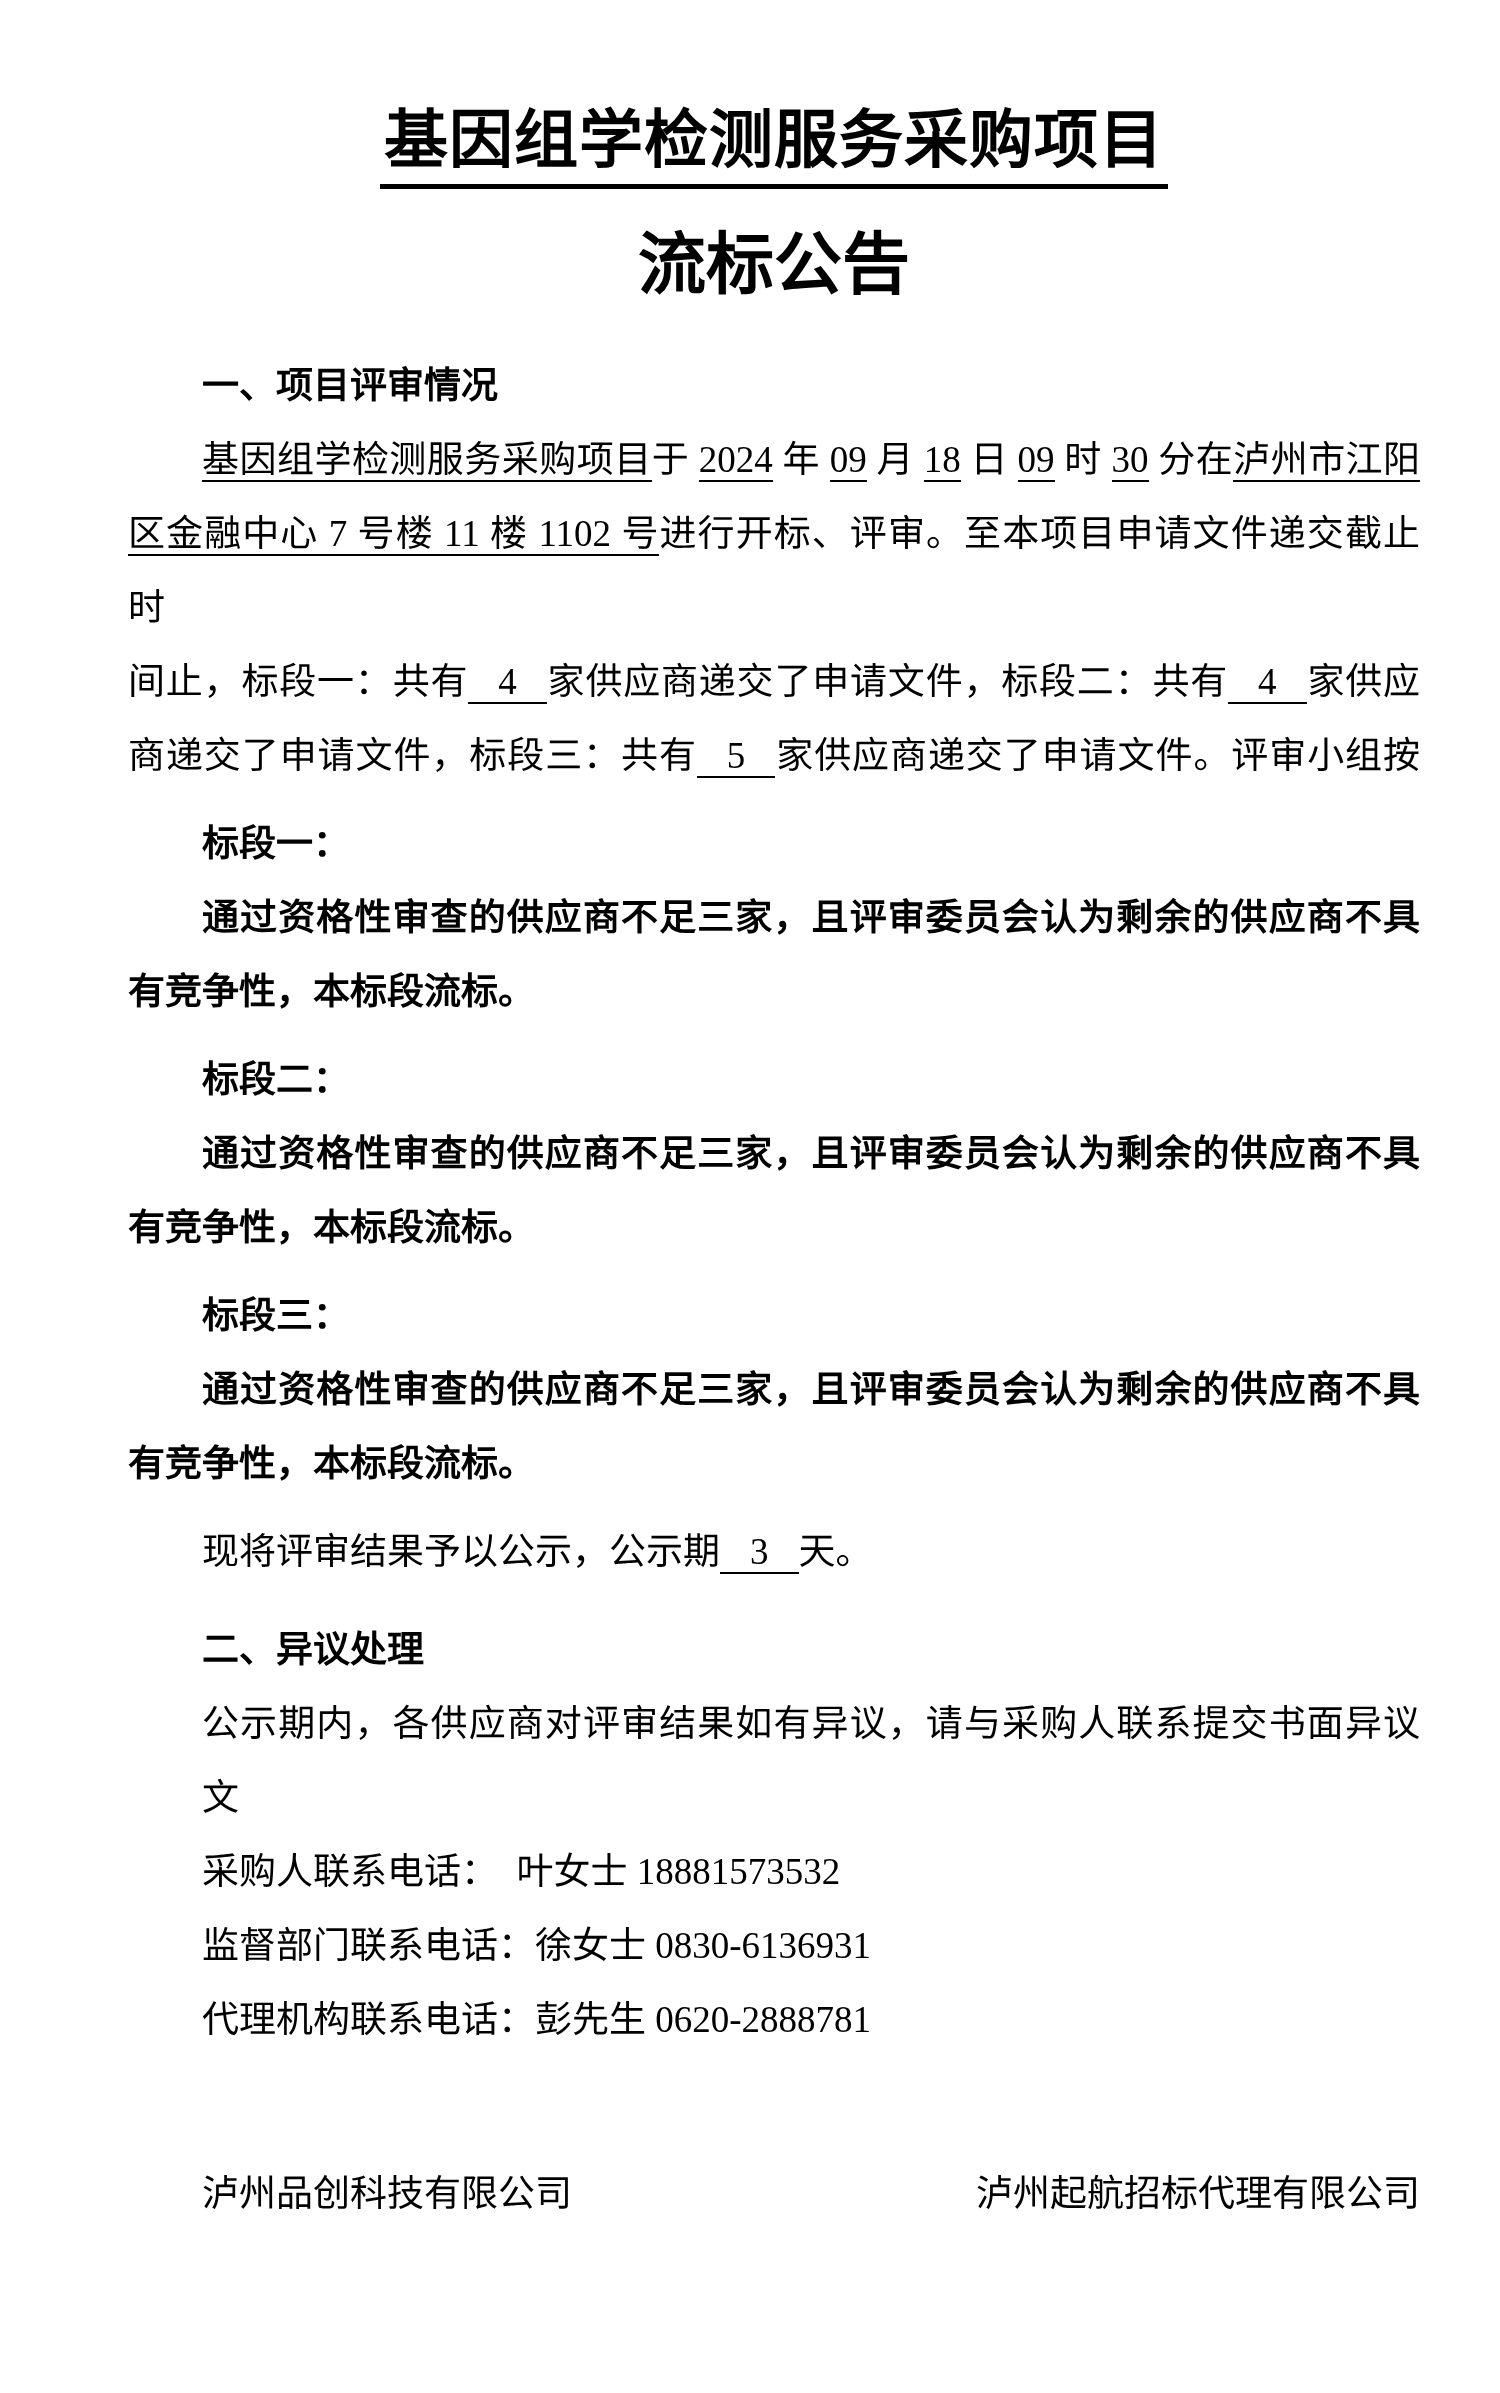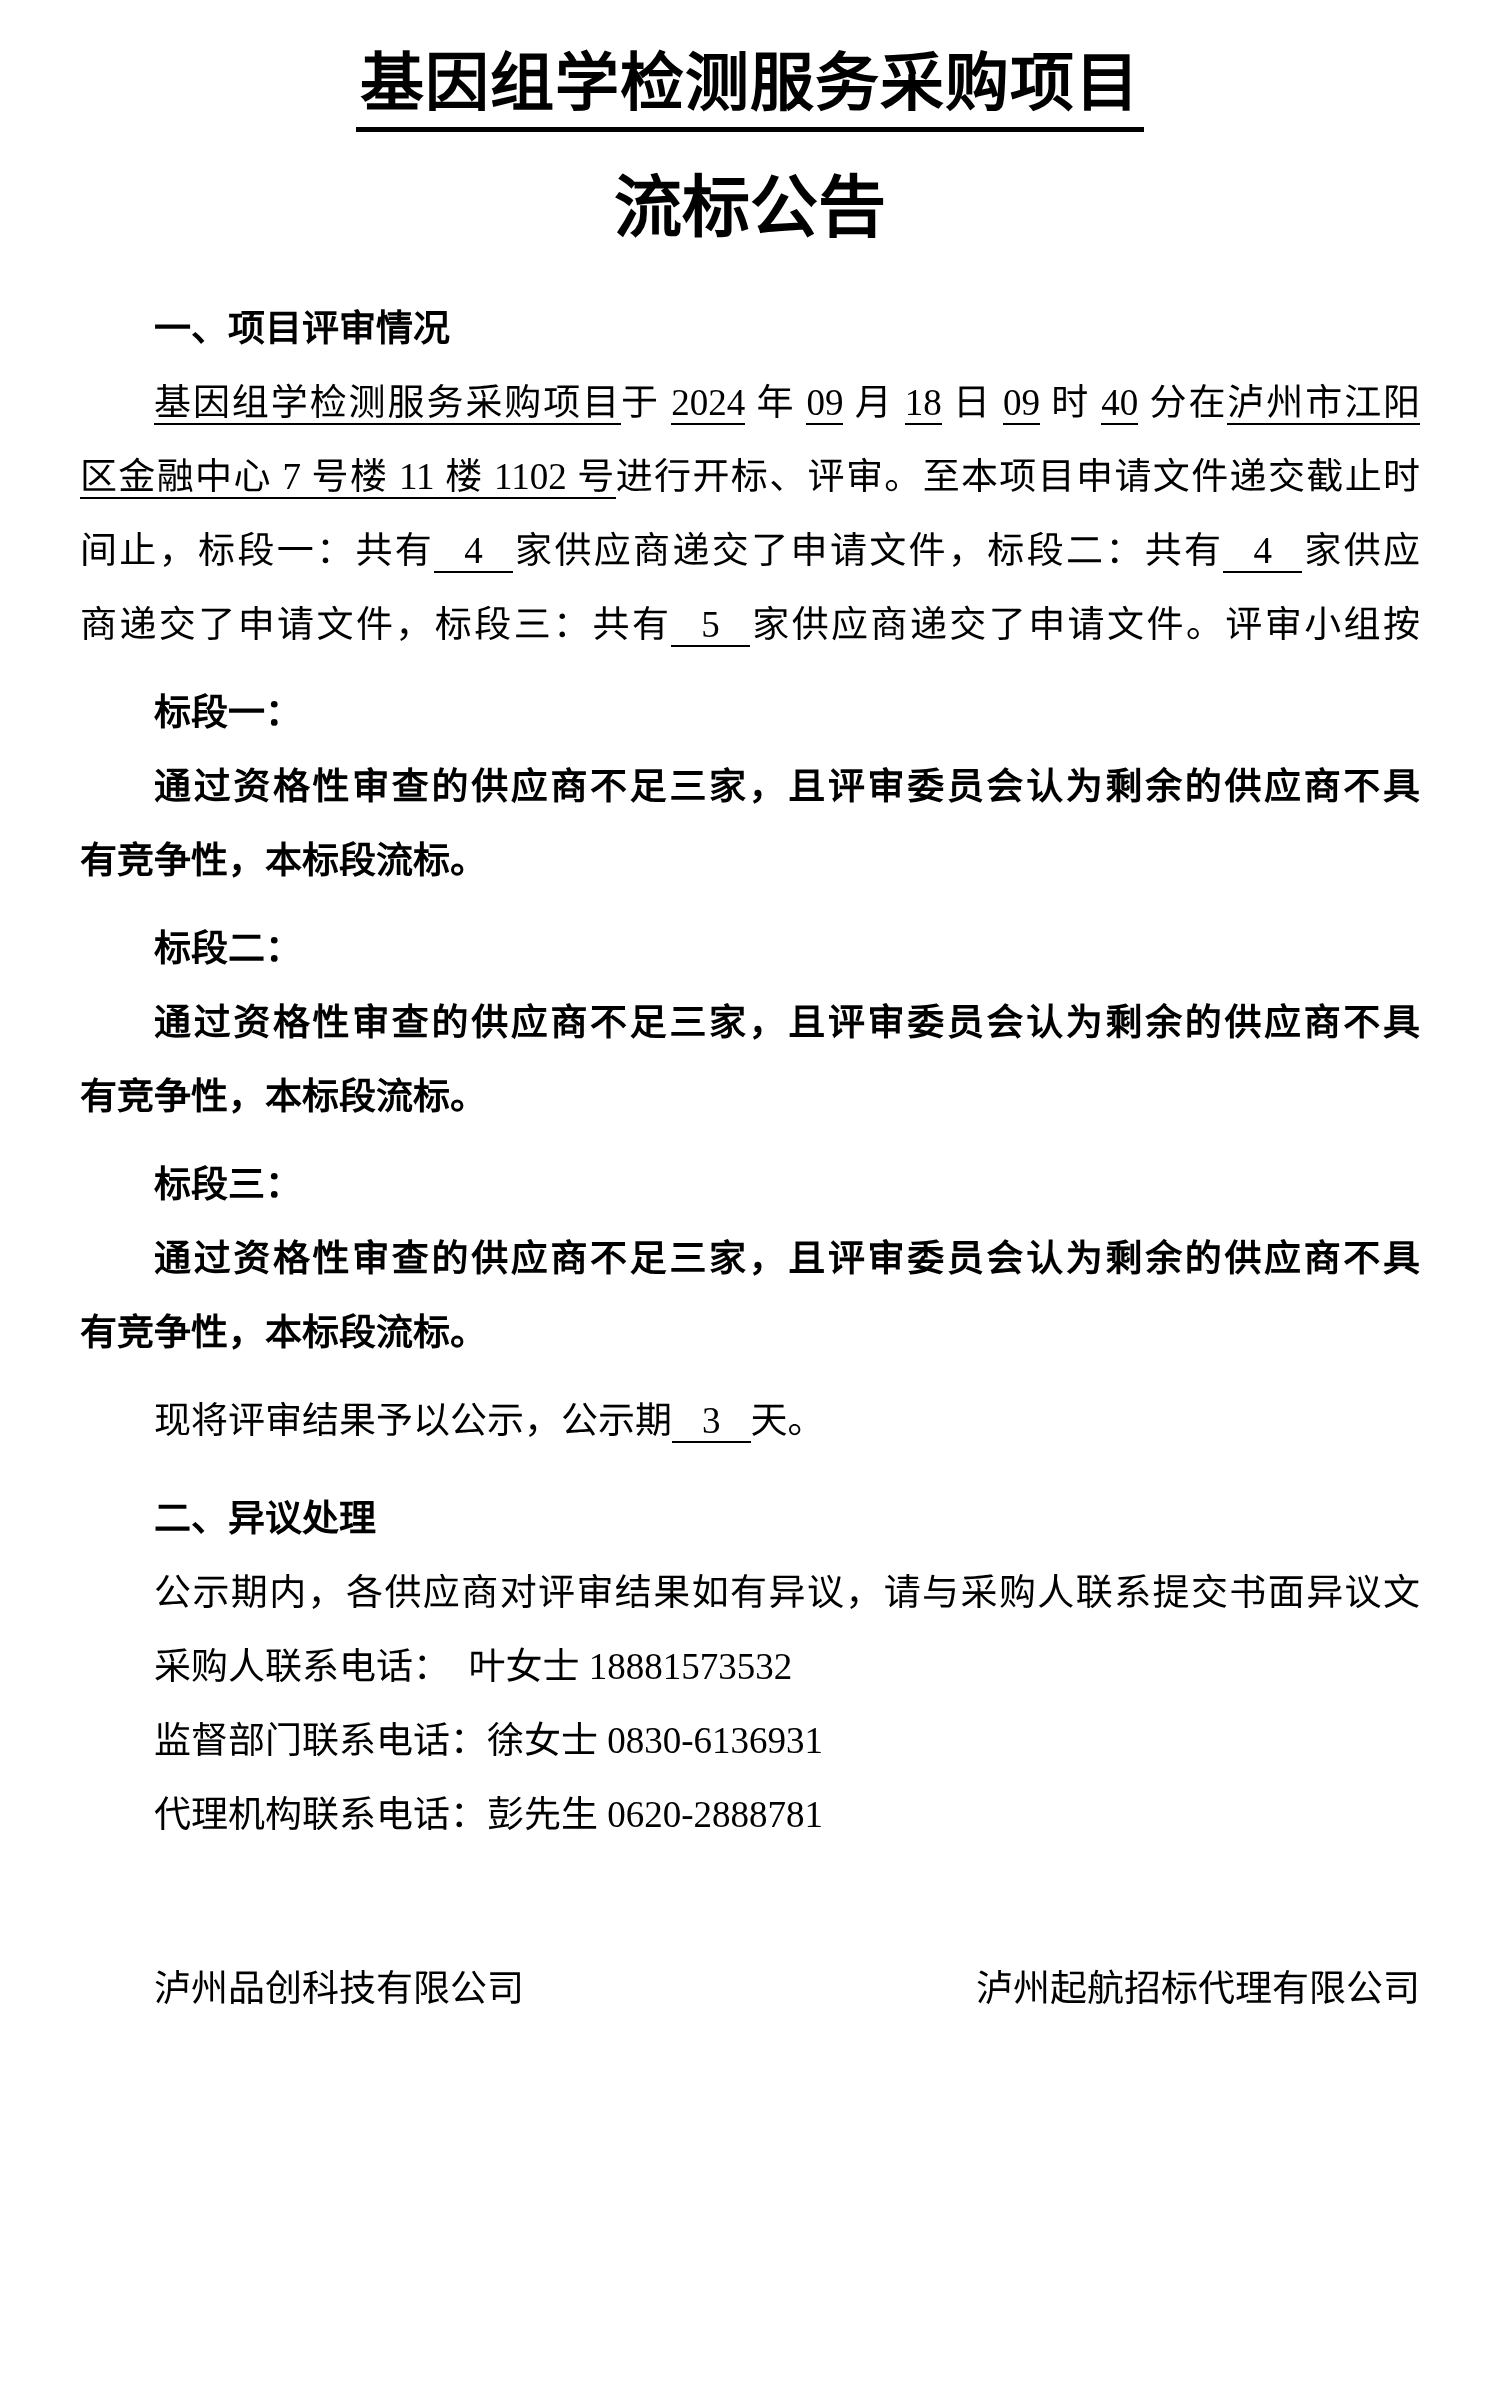--- a/index.html
+++ b/index.html
@@ -8,21 +8,22 @@
     background: #ffffff;
   }
   body {
     width: 1500px;
     height: 2393px;
     overflow: hidden;
     color: #000000;
     font-family: "Liberation Serif", "DejaVu Serif", serif;
   }
   .doc {
-    padding: 47px 80px 0 80px;
+    padding: 104px 80px 0 80px;
+    margin-left: 48px;
   }
   .title-wrap {
     text-align: center;
   }
   .title {
     display: inline-block;
     font-size: 64px;
     line-height: 74px;
     font-weight: 700;
     border-bottom: 5px solid #000;
@@ -77,21 +78,21 @@
 
   <div class="title-wrap">
     <span class="title">基因组学检测服务采购项目</span>
   </div>
 
   <div class="subtitle">流标公告</div>
 
   <div class="h1 h1-review">一、项目评审情况</div>
 
   <div>
-    <div class="pline jl indent"><span class="u">基因组学检测服务采购项目</span><span>于 </span><span class="u">2024</span><span> 年 </span><span class="u">09</span><span> 月 </span><span class="u">18</span><span> 日 </span><span class="u">09</span><span> 时 </span><span class="u">40</span><span> 分在</span><span class="u">泸州市江阳</span></div>
+    <div class="pline jl indent"><span class="u">基因组学检测服务采购项目</span><span>于 </span><span class="u">2024</span><span> 年 </span><span class="u">09</span><span> 月 </span><span class="u">18</span><span> 日 </span><span class="u">09</span><span> 时 </span><span class="u">30</span><span> 分在</span><span class="u">泸州市江阳</span></div>
     <div class="pline jl"><span class="u">区金融中心 7 号楼 11 楼 1102 号</span><span>进行开标、评审。至本项目申请文件递交截止时</span></div>
     <div class="pline jl"><span>间止，标段一：共有</span><span class="u blank">4</span><span>家供应商递交了申请文件，标段二：共有</span><span class="u blank">4</span><span>家供应</span></div>
     <div class="pline jl"><span>商递交了申请文件，标段三：共有</span><span class="u blank">5</span><span>家供应商递交了申请文件。评审小组按</span></div>
   </div>
 
   <div class="lot">
     <div class="pline lot-heading indent">标段一：</div>
     <div class="pline jl indent">通过资格性审查的供应商不足三家，且评审委员会认为剩余的供应商不具</div>
     <div class="pline">有竞争性，本标段流标。</div>
   </div>

